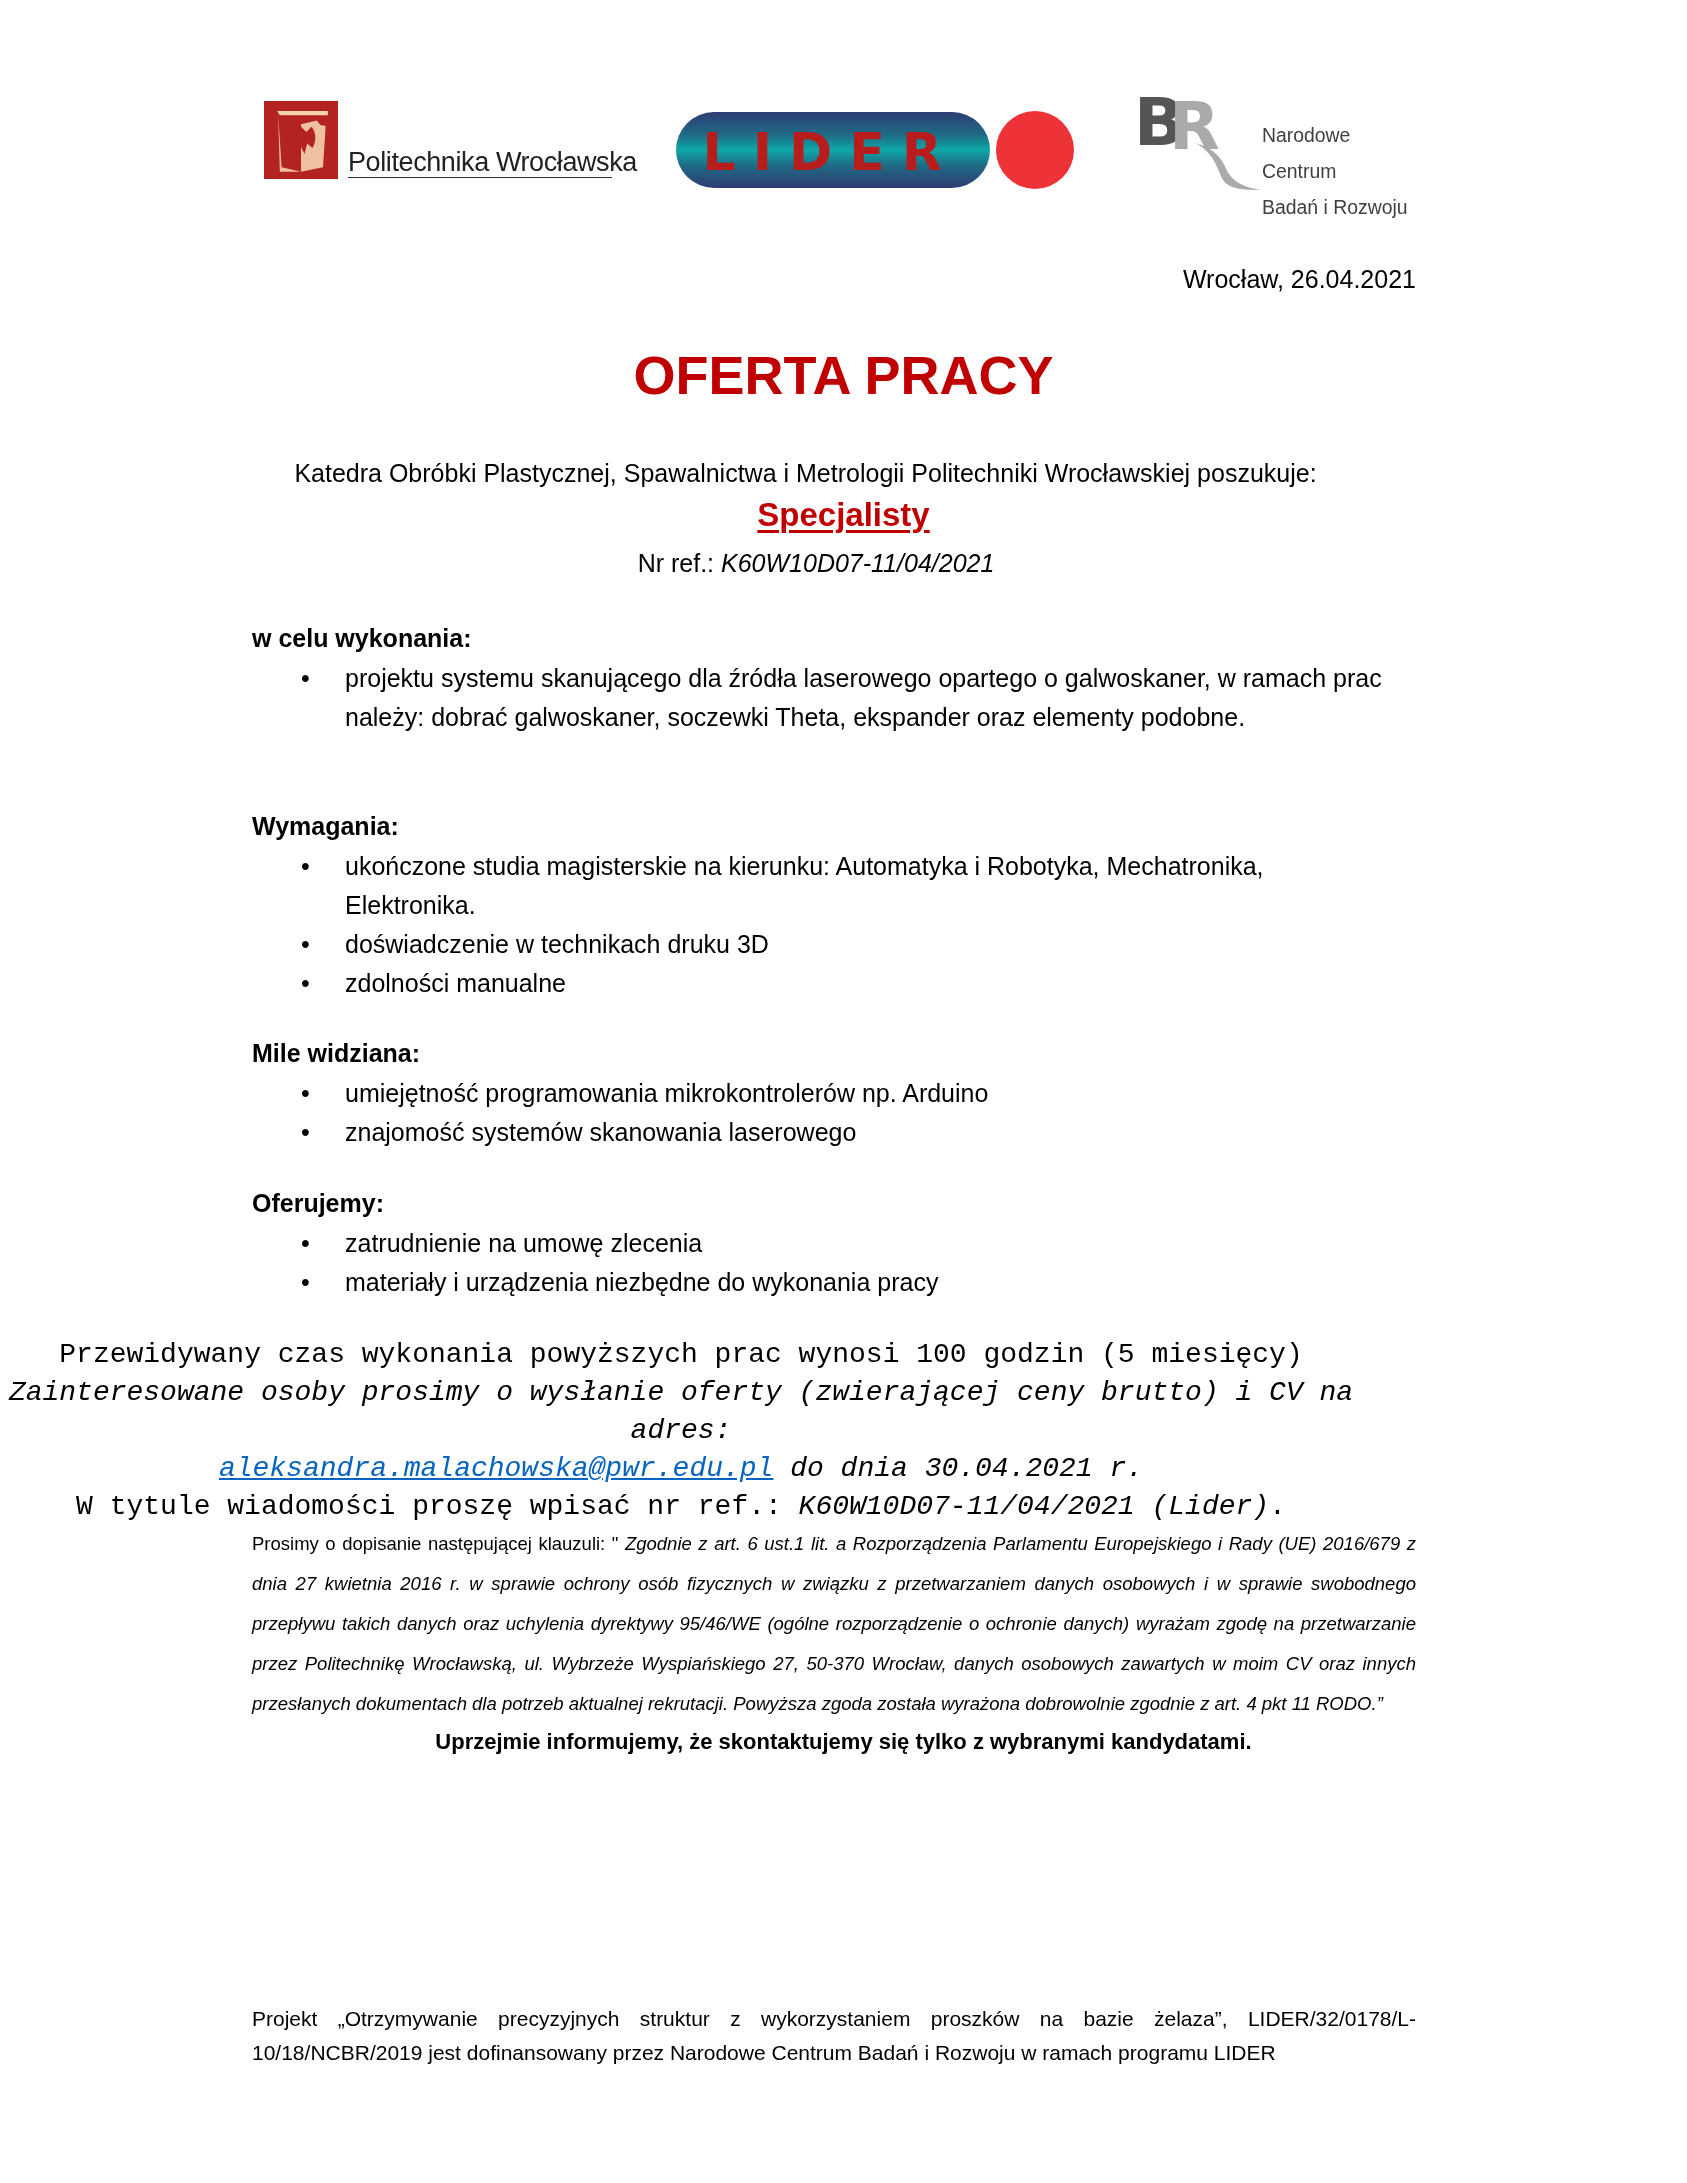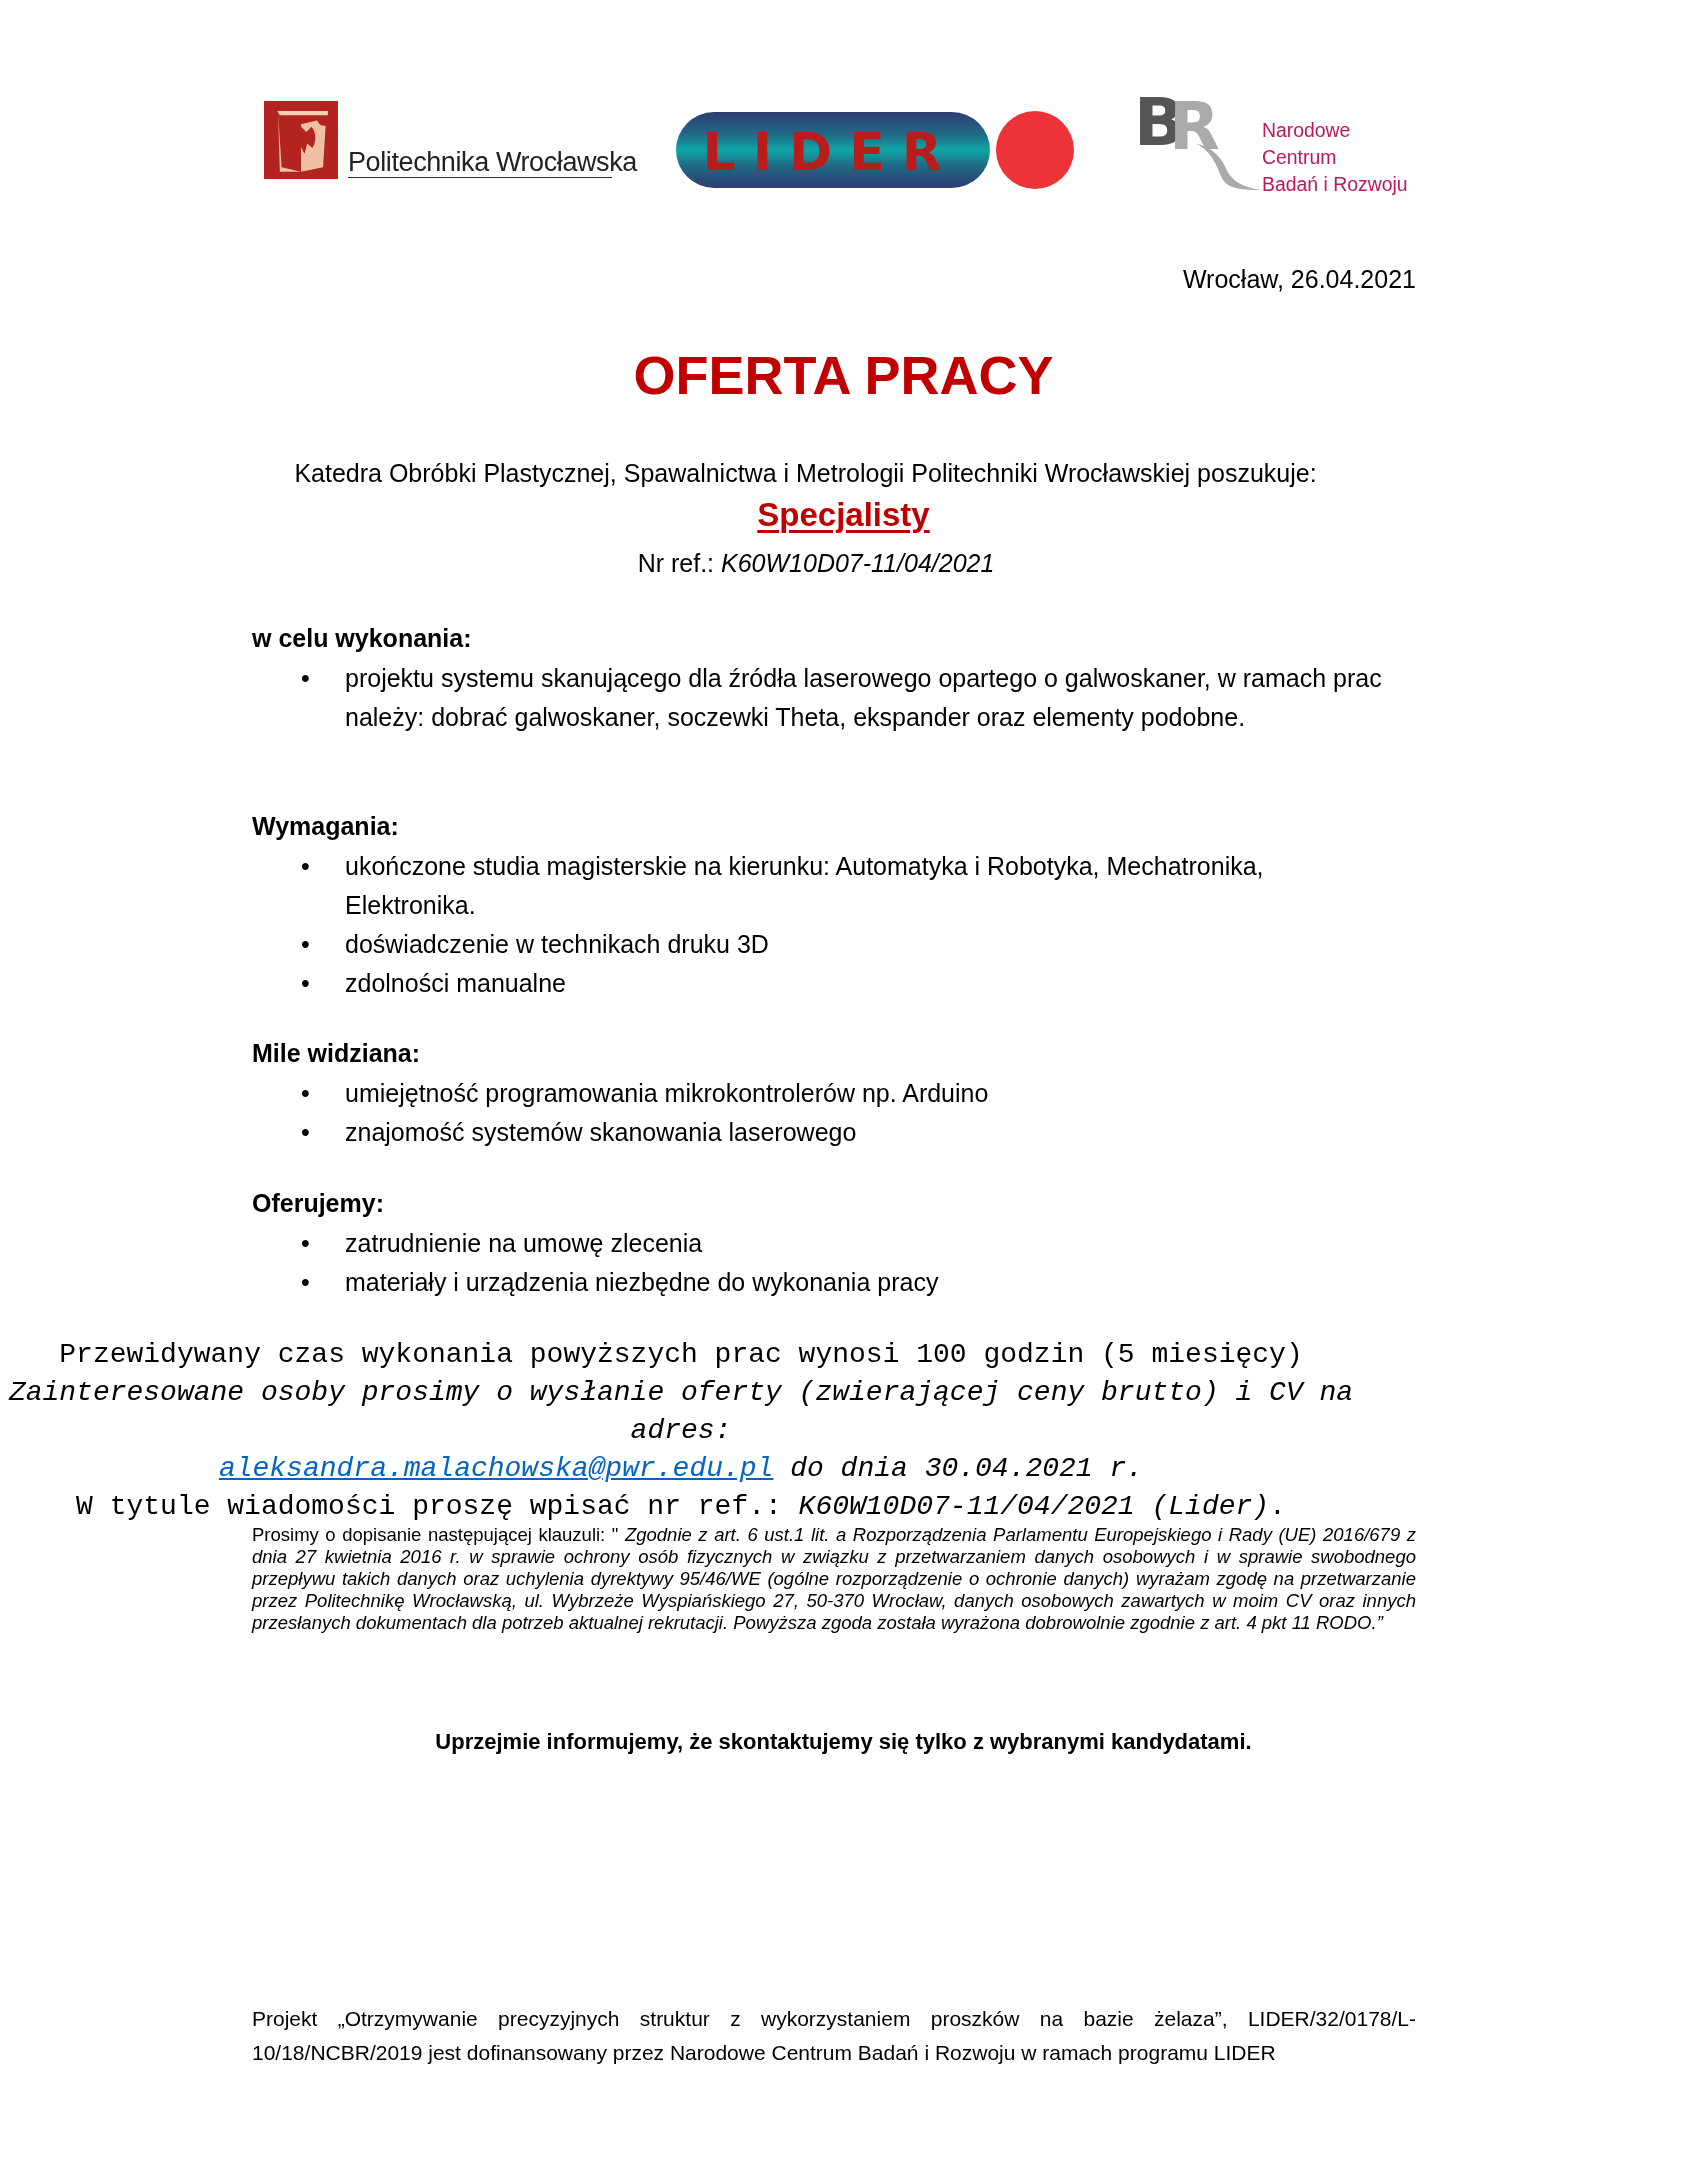--- a/index.html
+++ b/index.html
@@ -15,41 +15,41 @@
   .logo-lider { left:676px; top:110px; width:397px; height:79px; }
   .lider-pill { position:absolute; left:0; top:1.8px; width:314px; height:76px; border-radius:38px;
       background:linear-gradient(to bottom,#2e3c73 0%,#1f6b85 30%,#0ea7a8 50%,#1f6b85 70%,#2e3c73 100%); }
   .lider-text { position:absolute; left:26.5px; top:12.3px; font-size:52px; font-weight:bold; color:#b91c1c; letter-spacing:17px; font-family:"DejaVu Sans", sans-serif; }
   .lider-dot { position:absolute; left:320px; top:0.9px; width:78px; height:78px; border-radius:50%; background:#ed3338; }
 
   .logo-ncbr { left:1134px; top:90px; width:282px; height:106px; }
   .ncbr-b { position:absolute; left:0; top:0; font-size:66px; font-weight:bold; color:#555; font-family:"DejaVu Sans", sans-serif; line-height:1; }
   .ncbr-r { position:absolute; left:35px; top:4.4px; font-size:66px; font-weight:bold; color:#aaa; font-family:"DejaVu Sans", sans-serif; line-height:1; }
   .ncbr-swoosh { position:absolute; left:53px; top:53px; }
-  .ncbr-text { position:absolute; left:128px; top:26.5px; font-size:19.4px; color:#be185d; line-height:27px; }
+  .ncbr-text { position:absolute; left:128px; top:26.5px; font-size:19.4px; color:#404040; line-height:36px; }
 
   .date { right:271px; top:265px; font-size:25px; }
   .title { left:0; width:1687px; top:344px; text-align:center; font-size:54px; font-weight:bold; color:#c00000; }
   .dept { left:0; width:1611px; top:459px; text-align:center; font-size:25px; }
   .position { left:0; width:1687px; top:496px; text-align:center; font-size:33px; font-weight:bold; color:#c00000; }
   .position span { text-decoration:underline; text-decoration-thickness:2.6px; text-underline-offset:4.4px; }
   .ref { left:0; width:1600px; top:549px; text-align:center; font-size:25px;padding-left:16px; }
   .ref i { font-style:italic; }
 
   .section { left:252px; width:1164px; font-size:25px; }
   .section h3 { margin:0 0 6.2px 0; font-size:25px; font-weight:bold; }
   .section ul { list-style:none; margin:0; padding:0; }
   .section li { position:relative; padding-left:93px; line-height:39px; }
   .section li .bullet { position:absolute; left:49px; top:0; }
 
   .center-block { left:0; width:1362px; text-align:center; font-size:28px; line-height:38px;font-family:Liberation Mono, monospace; }
   .center-block .it { font-style:italic; }
   .email { color:#0563c1; text-decoration:underline; font-style:italic;text-align:right; }
 
-  .clause { left:252px; width:1164px; font-size:18.5px; line-height:22px; text-align:justify; }
+  .clause { left:252px; width:1164px; font-size:18.5px; line-height:40px; text-align:justify; }
   .clause i { font-style:italic; }
   .notice { left:0; width:1687px; top:1729px; text-align:center; font-size:22px; font-weight:bold; }
   .footer { left:252px; width:1164px; top:2002px; font-size:21px; line-height:34px; text-align:justify; }
 </style>
 </head>
 <body>
 
 <div class="abs logo-pwr">
   <div class="pwr-shield">
     <svg viewBox="0 0 168 176">

